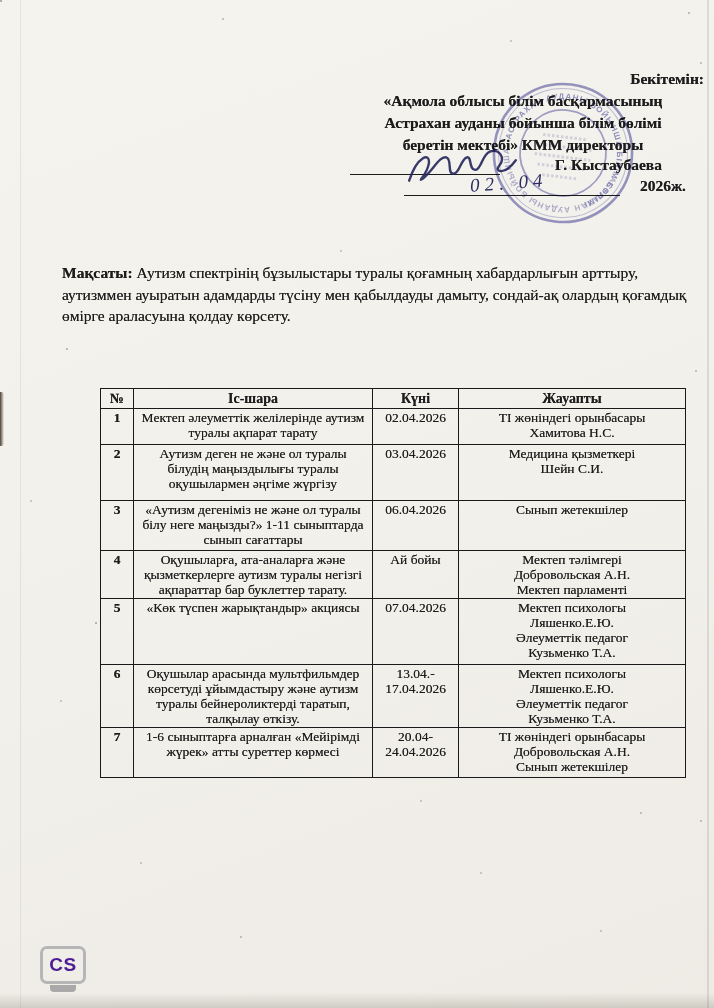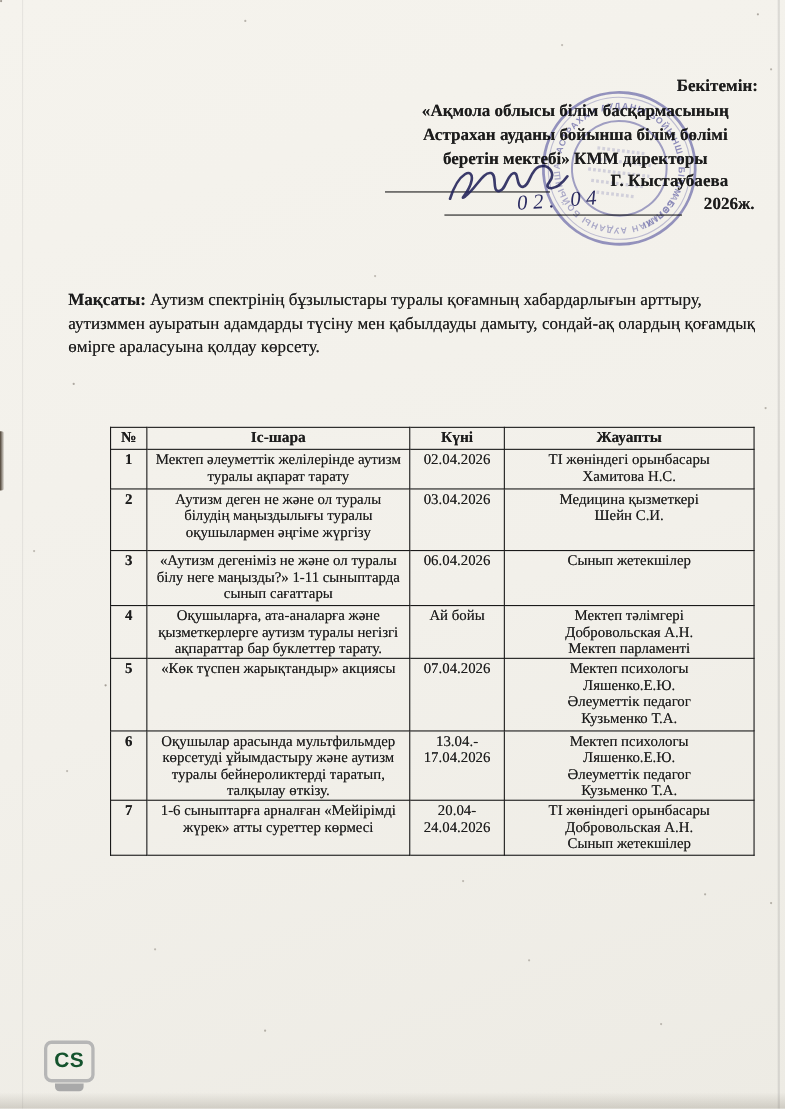--- a/index.html
+++ b/index.html
@@ -9,21 +9,21 @@
     background:linear-gradient(160deg,#f5f3ed 0%,#f2f0ea 55%,#edebe4 100%);
   }
   .page{position:absolute;inset:0;}
   .ink{color:#1c1c1c;text-shadow:0 0 0.6px rgba(25,25,25,.75);}
 
   
   .approval{
     position:absolute;top:68px;left:338px;right:6px;
     font-size:15.5px;line-height:22px;font-weight:bold;text-align:center;
   }
-  .appr-heading{text-align:right;padding-right:19px;}
+  .appr-heading{text-align:right;padding-right:4px;}
   .sig-row,.date-row{position:relative;height:22px;}
   .rule{position:absolute;border-bottom:1.6px solid #1c1c1c;height:0;}
   .sig-rule{left:12px;width:150px;top:18px;}
   .date-rule{left:66px;width:216px;top:17px;}
   .sig-name{position:absolute;right:46px;top:-2px;}
   .year-label{position:absolute;right:22px;top:-3px;}
   .signature-svg{position:absolute;left:64px;top:-12px;transform:rotate(-5deg);}
   .hand-date{
     position:absolute;left:132px;top:-6px;
     font-style:italic;font-weight:normal;font-size:19px;letter-spacing:5px;
@@ -66,21 +66,21 @@
 
   
   .watermark{
     position:absolute;left:40px;top:946px;display:flex;align-items:center;gap:14px;
     font-family:"Liberation Sans", sans-serif;
   }
   .cs-icon{width:46px;display:flex;flex-direction:column;align-items:center;}
   .cs-box{
     width:40px;height:32px;border:3.5px solid #b6b6b6;border-radius:7px;
     display:flex;align-items:center;justify-content:center;
-    color:#14532d;font-weight:bold;font-size:19px;letter-spacing:.5px;
+    color:#4c1d95;font-weight:bold;font-size:19px;letter-spacing:.5px;
   }
   .cs-tab{width:26px;height:7px;background:#a9a9a9;border-radius:0 0 4px 4px;margin-top:1px;}
   .wm-text{font-size:25px;color:#b5b5b5;letter-spacing:.3px;}
 
   
   .edge-blot{
     position:absolute;left:0;top:392px;width:4px;height:54px;
     background:linear-gradient(to right,#2e2113,rgba(70,50,30,.0));
     border-radius:0 3px 3px 0;opacity:.85;
   }

